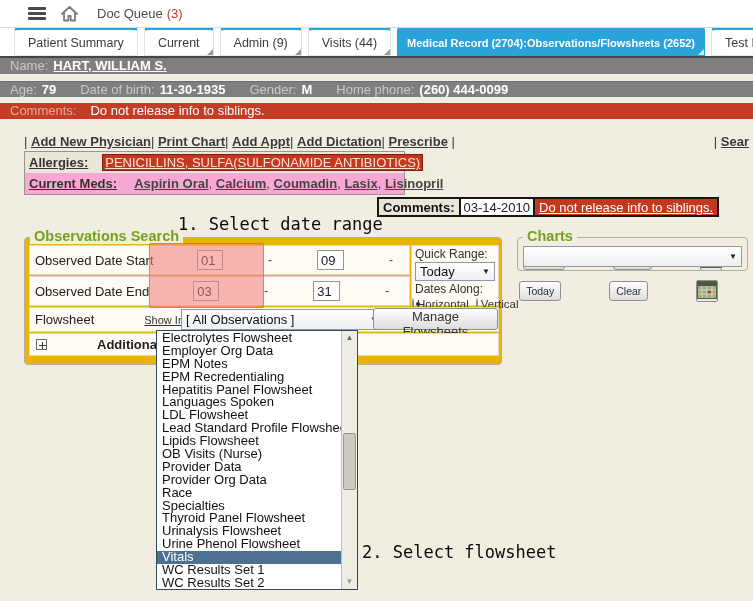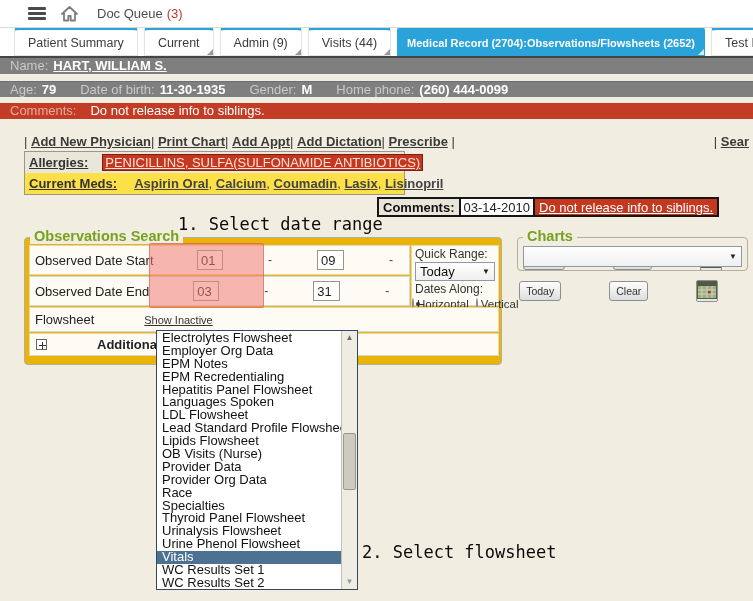--- a/index.html
+++ b/index.html
@@ -43,21 +43,21 @@
   
   .plinks { position:absolute; left:24px; top:134px; font-size:13px; color:#3a3a3a; }
   .plink a { color:#3a3a3a; text-decoration:underline; font-weight:bold; cursor:pointer; }
   .plink::before { content:"| "; }
   .plinks::after { content:" |"; }
   .searchlink { position:absolute; right:4px; top:134px; font-size:13px; color:#3a3a3a; }
   .searchlink::before { content:"| "; }
   .searchlink a { color:#3a3a3a; text-decoration:underline; font-weight:bold; cursor:pointer; }
 
   
-  .sumbox { position:absolute; left:24px; top:151px; width:381px; border:1px solid #9a9689; background:#fde047; font-size:13px;text-align:center; }
+  .sumbox { position:absolute; left:24px; top:151px; width:381px; border:1px solid #9a9689; background:#f9a8d4; font-size:13px;text-align:center; }
   .sumrow { display:flex; align-items:center; height:21px; }
   .sumrow.allergy { background:#eae6d9; }
   .sumrow .rowlbl { margin-left:4px; color:#333; text-decoration:underline; font-weight:bold; cursor:pointer; white-space:nowrap; }
   .allergy-chip { margin-left:14px; background:#c4381f; border:1px solid #7e1d0e; color:#ffe3da;
                   text-decoration:underline; padding:0 2px; white-space:nowrap; cursor:pointer; }
   .meds { margin-left:17px; white-space:nowrap; }
   .med a { color:#444; font-weight:bold; text-decoration:underline; cursor:pointer; }
   .med::after { content:", "; color:#444; }
   .med:last-child::after { content:""; }
 
@@ -257,20 +257,25 @@
         <span class="radio sel"></span>
         <span class="radio-lbl">Horizontal</span>
         <span class="radio"></span>
         <span class="radio-lbl">Vertical</span>
       </div>
     </div>
 
     <div class="frow frow3">
       <span class="flabel">Flowsheet</span>
       <span class="showinactive">Show Inactive</span>
+      <div class="fsel obs-select">
+        <span>[ All Observations ]</span>
+        <span class="arrow">▼</span>
+      </div>
+      <button class="btn manage-btn">Manage Flowsheets</button>
     </div>
 
     <div class="frow frow4">
       <span class="plusbox"></span>
       <span class="addcrit">Additional Criteria</span>
     </div>
   </div>
 
   <div class="fset fset-charts">
     <span class="legend">Charts</span>

